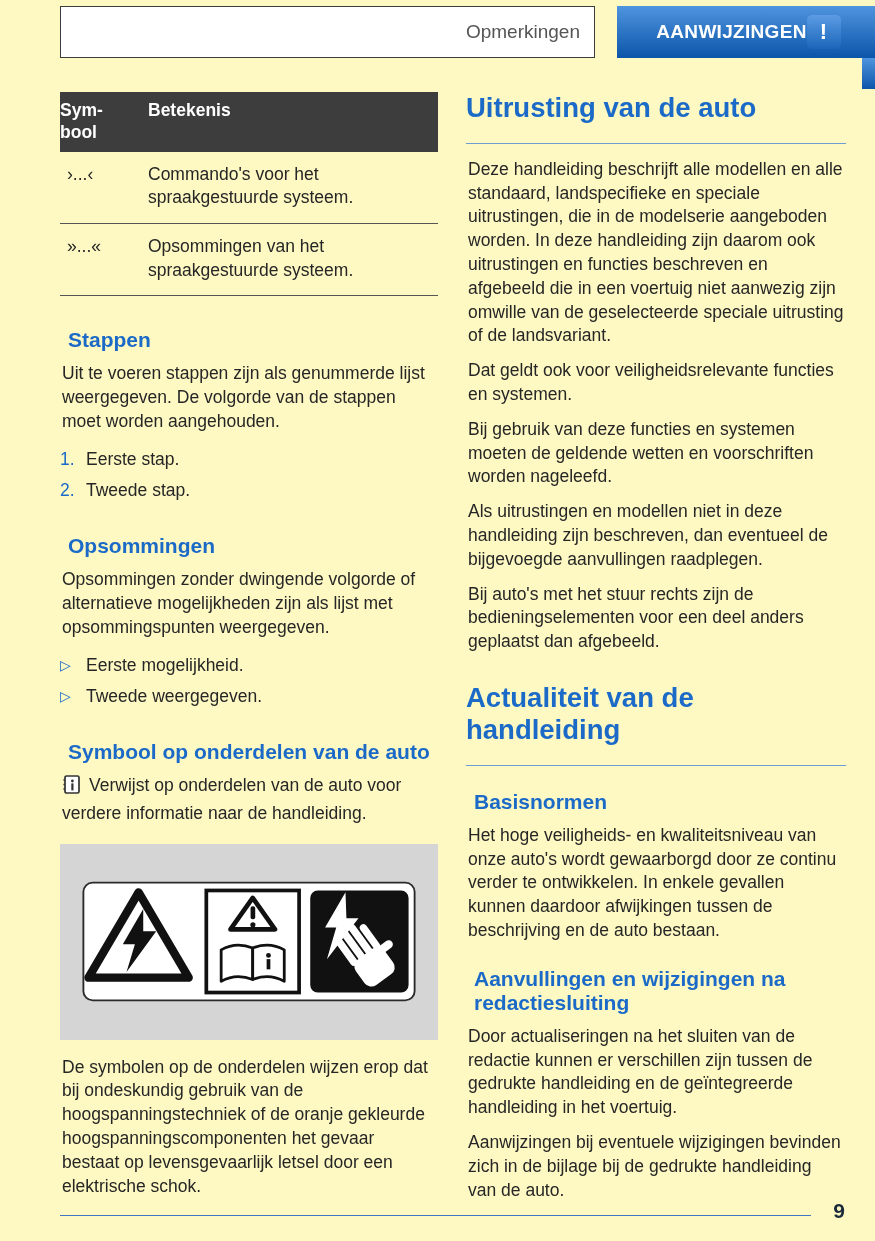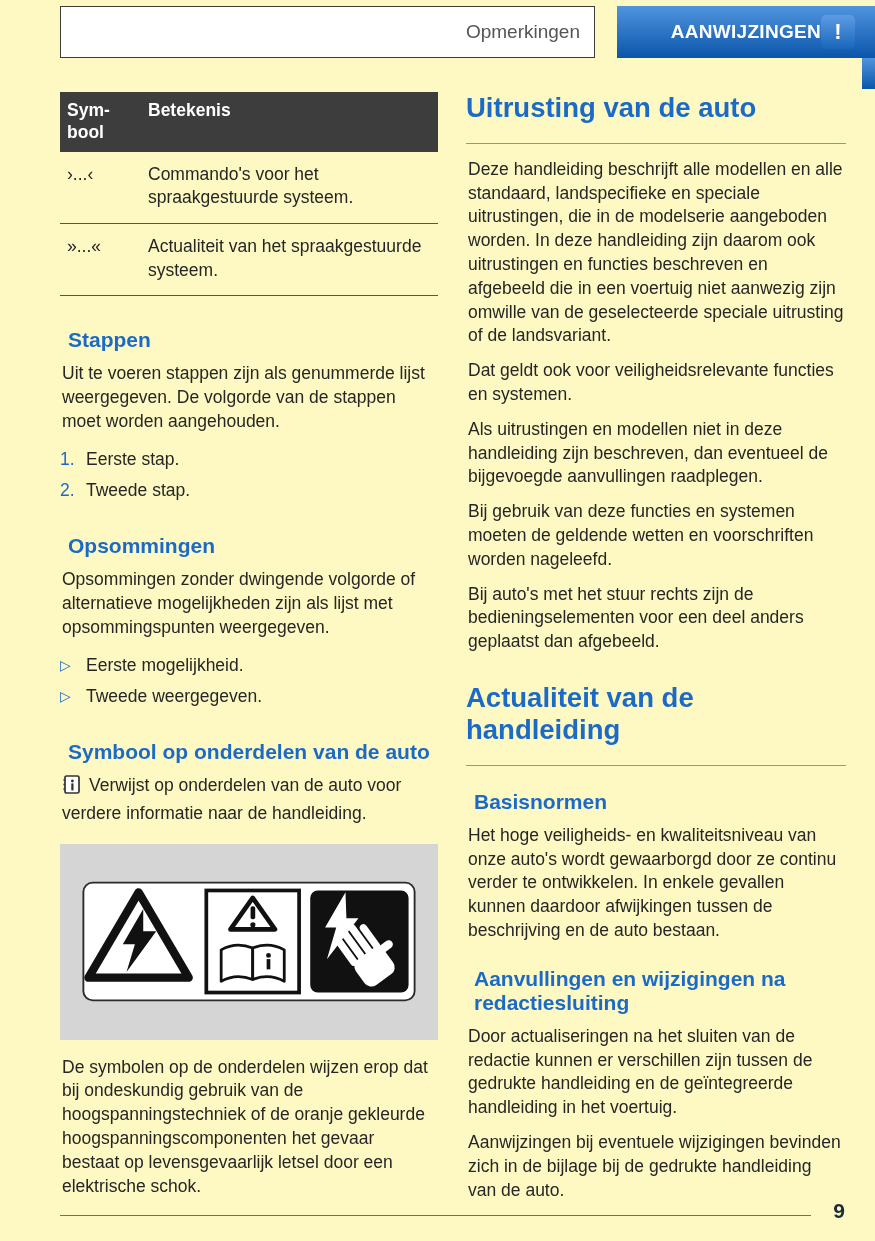--- a/index.html
+++ b/index.html
@@ -13,22 +13,22 @@
   
   .page-header { position:absolute; top:6px; left:60px; right:0; height:52px; display:flex; }
   .header-left-box {
     width:535px; flex:none; border:1.5px solid #3c3c3c; background:#fff;
     display:flex; align-items:center; justify-content:flex-end; padding-right:14px;
   }
   .header-left-label { color:#555; font-size:19px; }
   .header-right-box {
     flex:1; margin-left:22px;
     background:linear-gradient(180deg,#4f94de,#0b55aa);
-    display:flex; align-items:center; justify-content:flex-end;
-    padding:0 20px 0 34px; color:#fff; font-weight:bold; font-size:19px; letter-spacing:0.3px;
+    display:flex; align-items:center; justify-content:center;
+    padding:0 29px 0 34px; color:#fff; font-weight:bold; font-size:19px; letter-spacing:0.3px;
   }
   .excl-box {
     width:34px; height:34px; border-radius:5px;
     background:linear-gradient(180deg,#5d9ce4,#1a66ba);
     display:flex; align-items:center; justify-content:center;
     font-size:22px; font-weight:bold; color:#fff;
   }
   .edge-tab {
     position:absolute; top:58px; right:0; width:13px; height:31px;
     background:linear-gradient(180deg,#4f94de,#0b55aa);
@@ -38,21 +38,21 @@
   .columns { position:absolute; top:92px; left:60px; right:29px; display:flex; gap:28px; }
   .col-left { width:378px; flex:none; }
   .col-right { flex:1; min-width:0; }
 
   
   .symbol-table { width:100%; border-collapse:collapse; }
   .symbol-table th {
     background:#3d3d3d; color:#fff; text-align:left; font-size:17.5px;
     padding:8px 4px 8px 0; vertical-align:top; line-height:1.25;
   }
-  .symbol-table th.col-sym { width:88px; white-space:pre-line; padding-left:7px; }
+  .symbol-table th.col-sym { width:88px; white-space:pre-line; }
   .symbol-table td {
     padding:11px 4px 13px 0; border-bottom:1px solid #555;
     font-size:17.5px; line-height:1.35; vertical-align:top;
   }
   .symbol-table td.sym { padding-left:7px; }
 
   
   :root { --blue:#1b6ac8; }
   .section-title { color:var(--blue); font-size:21px; font-weight:bold; margin:32px 8px 10px; }
   .big-title {
@@ -111,21 +111,21 @@
             <th>Betekenis</th>
           </tr>
         </thead>
         <tbody>
           <tr>
             <td class="sym">›...‹</td>
             <td>Commando's voor het spraakgestuurde systeem.</td>
           </tr>
           <tr>
             <td class="sym">»...«</td>
-            <td>Actualiteit van het spraakgestuurde systeem.</td>
+            <td>Opsommingen van het spraakgestuurde systeem.</td>
           </tr>
         </tbody>
       </table>
 
       <h3 class="section-title">Stappen</h3>
       <p class="body-text">Uit te voeren stappen zijn als genummerde lijst weergegeven. De volgorde van de stappen moet worden aangehouden.</p>
       <ol class="steps">
         <li>
           <span class="num">1.</span>
           <span>Eerste stap.</span>
@@ -200,22 +200,22 @@
         </svg>
       </div>
 
       <p class="body-text">De symbolen op de onderdelen wijzen erop dat bij ondeskundig gebruik van de hoogspanningstechniek of de oranje gekleurde hoogspanningscomponenten het gevaar bestaat op levensgevaarlijk letsel door een elektrische schok.</p>
     </section>
 
     <section class="col-right">
       <h2 class="big-title">Uitrusting van de auto</h2>
       <p class="body-text">Deze handleiding beschrijft alle modellen en alle standaard, landspecifieke en speciale uitrustingen, die in de modelserie aangeboden worden. In deze handleiding zijn daarom ook uitrustingen en functies beschreven en afgebeeld die in een voertuig niet aanwezig zijn omwille van de geselecteerde speciale uitrusting of de landsvariant.</p>
       <p class="body-text">Dat geldt ook voor veiligheidsrelevante functies en systemen.</p>
+      <p class="body-text">Bij gebruik van deze functies en systemen moeten de geldende wetten en voorschriften worden nageleefd.</p>
       <p class="body-text">Als uitrustingen en modellen niet in deze handleiding zijn beschreven, dan eventueel de bijgevoegde aanvullingen raadplegen.</p>
-      <p class="body-text">Bij gebruik van deze functies en systemen moeten de geldende wetten en voorschriften worden nageleefd.</p>
       <p class="body-text">Bij auto's met het stuur rechts zijn de bedieningselementen voor een deel anders geplaatst dan afgebeeld.</p>
 
       <h2 class="big-title second">Actualiteit van de handleiding</h2>
 
       <h3 class="section-title">Basisnormen</h3>
       <p class="body-text">Het hoge veiligheids- en kwaliteitsniveau van onze auto's wordt gewaarborgd door ze continu verder te ontwikkelen. In enkele gevallen kunnen daardoor afwijkingen tussen de beschrijving en de auto bestaan.</p>
 
       <h3 class="section-title">Aanvullingen en wijzigingen na redactiesluiting</h3>
       <p class="body-text">Door actualiseringen na het sluiten van de redactie kunnen er verschillen zijn tussen de gedrukte handleiding en de geïntegreerde handleiding in het voertuig.</p>
       <p class="body-text">Aanwijzingen bij eventuele wijzigingen bevinden zich in de bijlage bij de gedrukte handleiding van de auto.</p>

